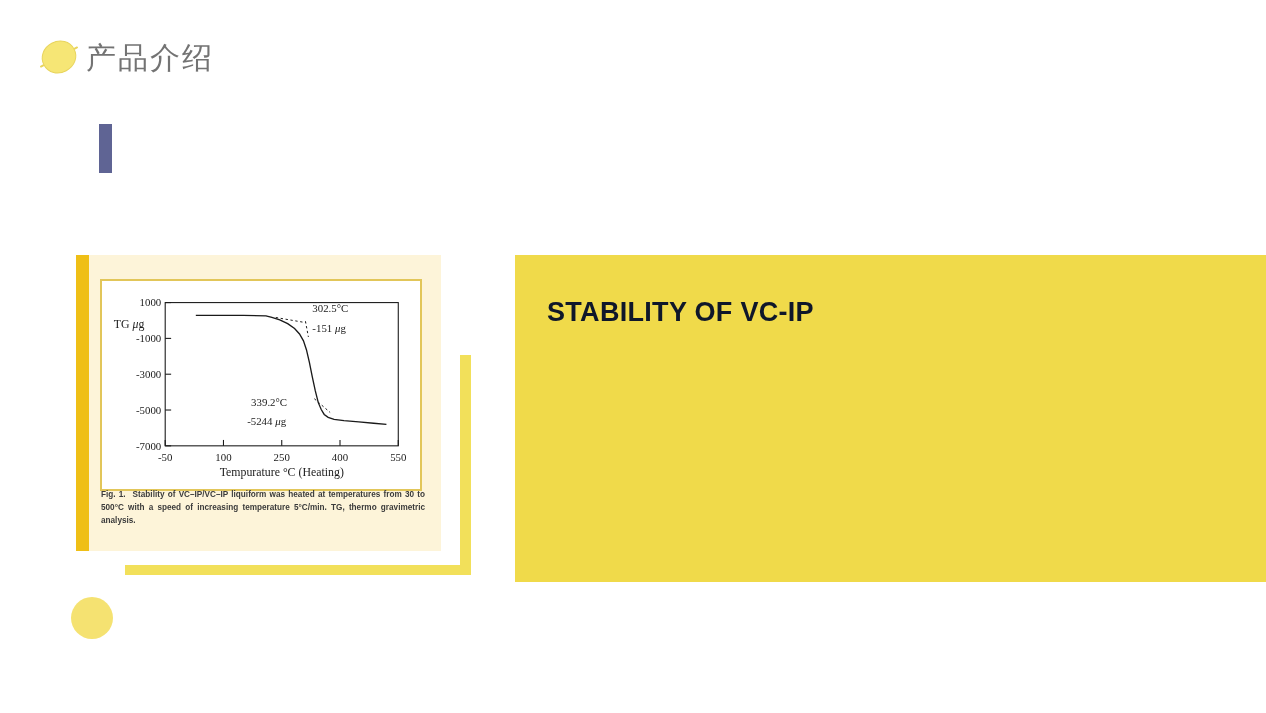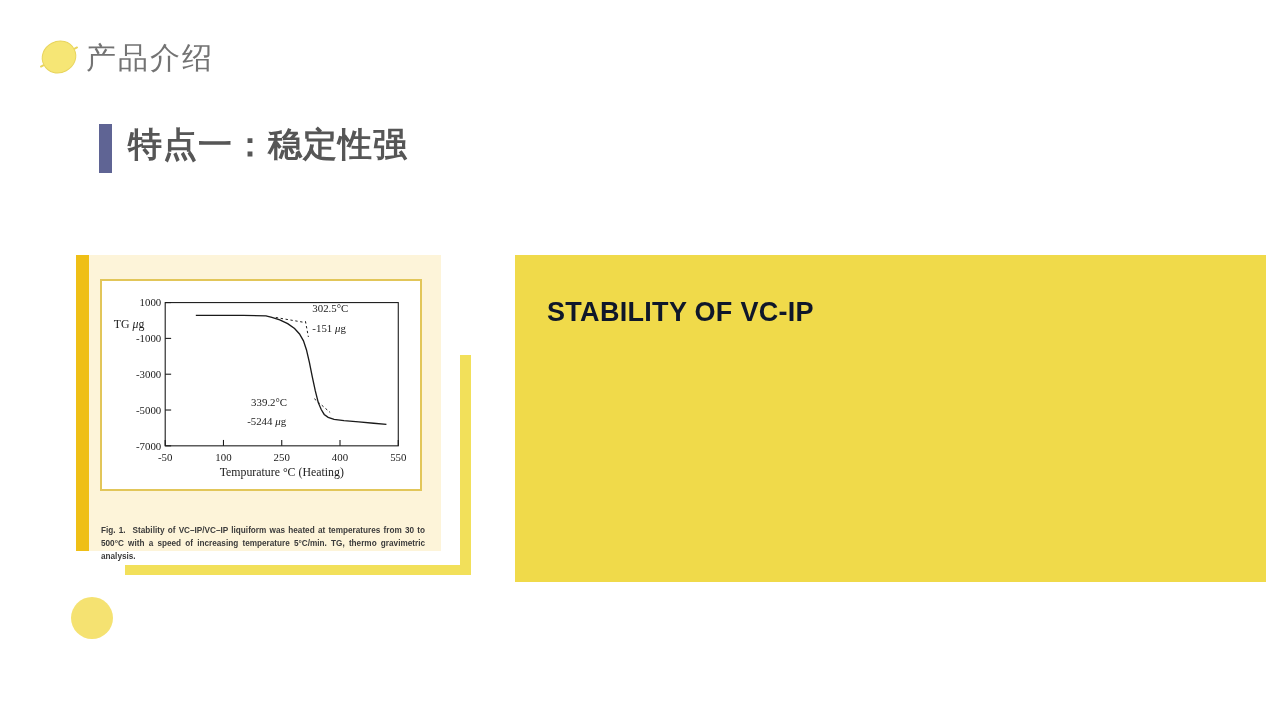--- a/index.html
+++ b/index.html
@@ -61,21 +61,21 @@
   }
   .fig-inner {
     position: absolute; left: 24px; top: 24px;
     width: 322px; height: 212px;
     background: #ffffff; border: 2px solid #e2c659;
   }
   .fig-caption {
     position: absolute; left: 25px; top: 233px; width: 324px;
     font-family: "Liberation Sans", sans-serif;
     font-size: 8.2px; line-height: 13.2px; color: #3b3b3b;
-    font-weight: bold; text-align: justify; margin-top: 36px;
+    font-weight: bold; text-align: justify;
   }
   .fig-caption .cap-lead { margin-right: 7px; }
 
   
   .chart { width: 100%; height: 100%; display: block; }
   .chart text { font-family: "Liberation Serif", serif; fill: #1a1a1a; }
   .ax-num  { font-size: 11px; }
   .ax-lab  { font-size: 12px; }
   .annot   { font-size: 11px; }
 
@@ -115,21 +115,20 @@
         <path d="M3.2 21 L0.6 21" stroke="#e8d45c" stroke-width="2" stroke-linecap="round"></path>
         <path d="M38.8 21 L41.4 21" stroke="#e8d45c" stroke-width="2" stroke-linecap="round"></path>
       </g>
     </svg>
   </div>
 
   <div class="kicker">产品介绍</div>
 
 
   <div class="head-bar"></div>
-  <div class="head-text">特点一：稳定性强</div>
 
   <div class="lframe">
     <div class="v"></div>
     <div class="h"></div>
   </div>
 
   <div class="fig-card">
     <div class="gold-edge"></div>
 
     <div class="fig-inner">

